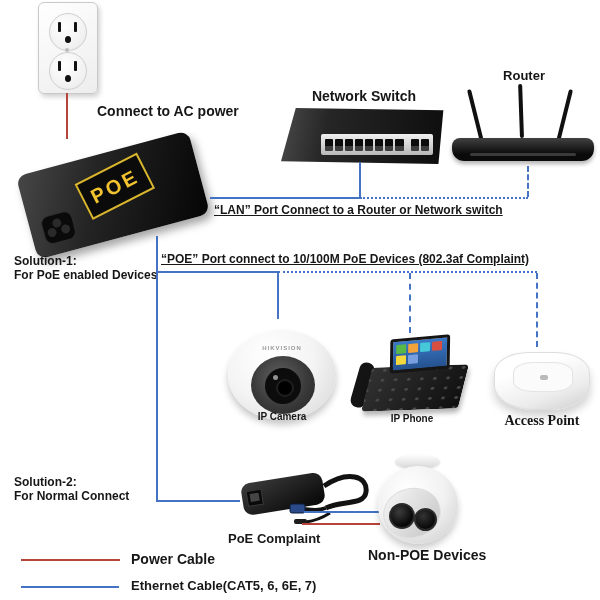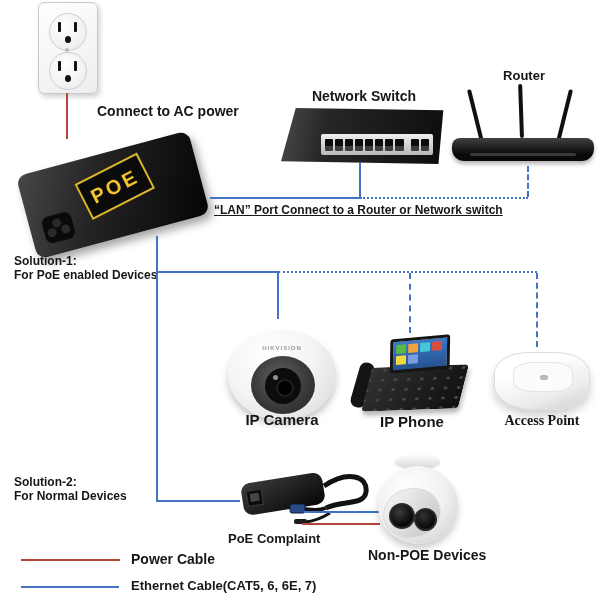--- a/index.html
+++ b/index.html
@@ -95,21 +95,21 @@
     background:radial-gradient(circle at 38% 30%,#ffffff 0%,#f1f1f1 50%,#c9c9c9 100%);
     box-shadow:0 5px 7px rgba(0,0,0,.2);}
   #turret .face{position:absolute;left:9px;top:36px;width:56px;height:48px;border-radius:50%;
     background:linear-gradient(140deg,#f7f7f7,#c4c4c4);border:1px solid #ddd;transform:rotate(-14deg);}
   #turret .lens1{position:absolute;left:15px;top:51px;width:22px;height:22px;border-radius:50%;
     background:radial-gradient(circle at 38% 32%,#3c3c3c,#0a0a0a 65%);border:2px solid #2a2a2a;}
   #turret .lens2{position:absolute;left:40px;top:56px;width:19px;height:19px;border-radius:50%;
     background:radial-gradient(circle at 38% 32%,#333,#0c0c0c 65%);border:2px solid #2a2a2a;}
   
   .note{font-size:12px;text-decoration:underline;}
-  .devlabel{font-size:15px;text-align:center;}
+  .devlabel{font-size:10px;text-align:center;}
   .sol{font-size:12px;line-height:14px;font-weight:bold;position:absolute;}
 </style>
 </head>
 <body>
 
 <div id="canvas">
 
 
   <div id="outlet" class="abs">
     <div class="plate"></div>
@@ -173,20 +173,21 @@
     </div>
   </div>
 
   <div class="eth-v" style="left:359px;top:162px;height:37px;"></div>
   <div class="eth-h" style="left:210px;top:197px;width:150px;"></div>
   <div class="eth-h-dot" style="left:360px;top:197px;width:168px;"></div>
   <div class="eth-v-dash" style="left:527px;top:166px;height:31px;"></div>
   <div class="txt note" style="left:214px;top:203px;">“LAN” Port Connect to a Router or Network switch</div>
 
   <div class="eth-v" style="left:156px;top:236px;height:266px;"></div>
+  <div class="txt note" style="left:161px;top:252px;">“POE” Port connect to 10/100M PoE Devices (802.3af Complaint)</div>
   <div class="eth-h" style="left:156px;top:271px;width:122px;"></div>
   <div class="eth-h-dot" style="left:278px;top:271px;width:259px;"></div>
   <div class="eth-v" style="left:277px;top:271px;height:48px;"></div>
   <div class="eth-v-dash" style="left:409px;top:273px;height:60px;"></div>
   <div class="eth-v-dash" style="left:536px;top:273px;height:74px;"></div>
 
   <div id="ipcam" class="abs">
     <div class="dome"></div>
     <div class="brand">HIKVISION</div>
     <div class="ring"></div>
@@ -215,21 +216,21 @@
     <div class="shell">
       <div class="plate">
         <div class="logo"></div>
       </div>
     </div>
   </div>
   <div class="txt devlabel" style="left:488px;top:413px;width:108px;font-size:14px;font-family:Liberation Serif, serif;">Access Point</div>
 
   <div class="sol" style="left:14px;top:475px;">
     <div>Solution-2:</div>
-    <div>For Normal Devices</div>
+    <div>For Normal Connect</div>
   </div>
 
   <div class="eth-h" style="left:156px;top:500px;width:84px;"></div>
 
   <svg id="splitter" class="abs" viewBox="0 0 160 76">
     <defs>
       <linearGradient id="gsp" x1="0" y1="0" x2="1" y2="1">
         <stop offset="0" stop-color="#3c3c3c"></stop>
           <stop offset="1" stop-color="#050505"></stop>
       </linearGradient>

